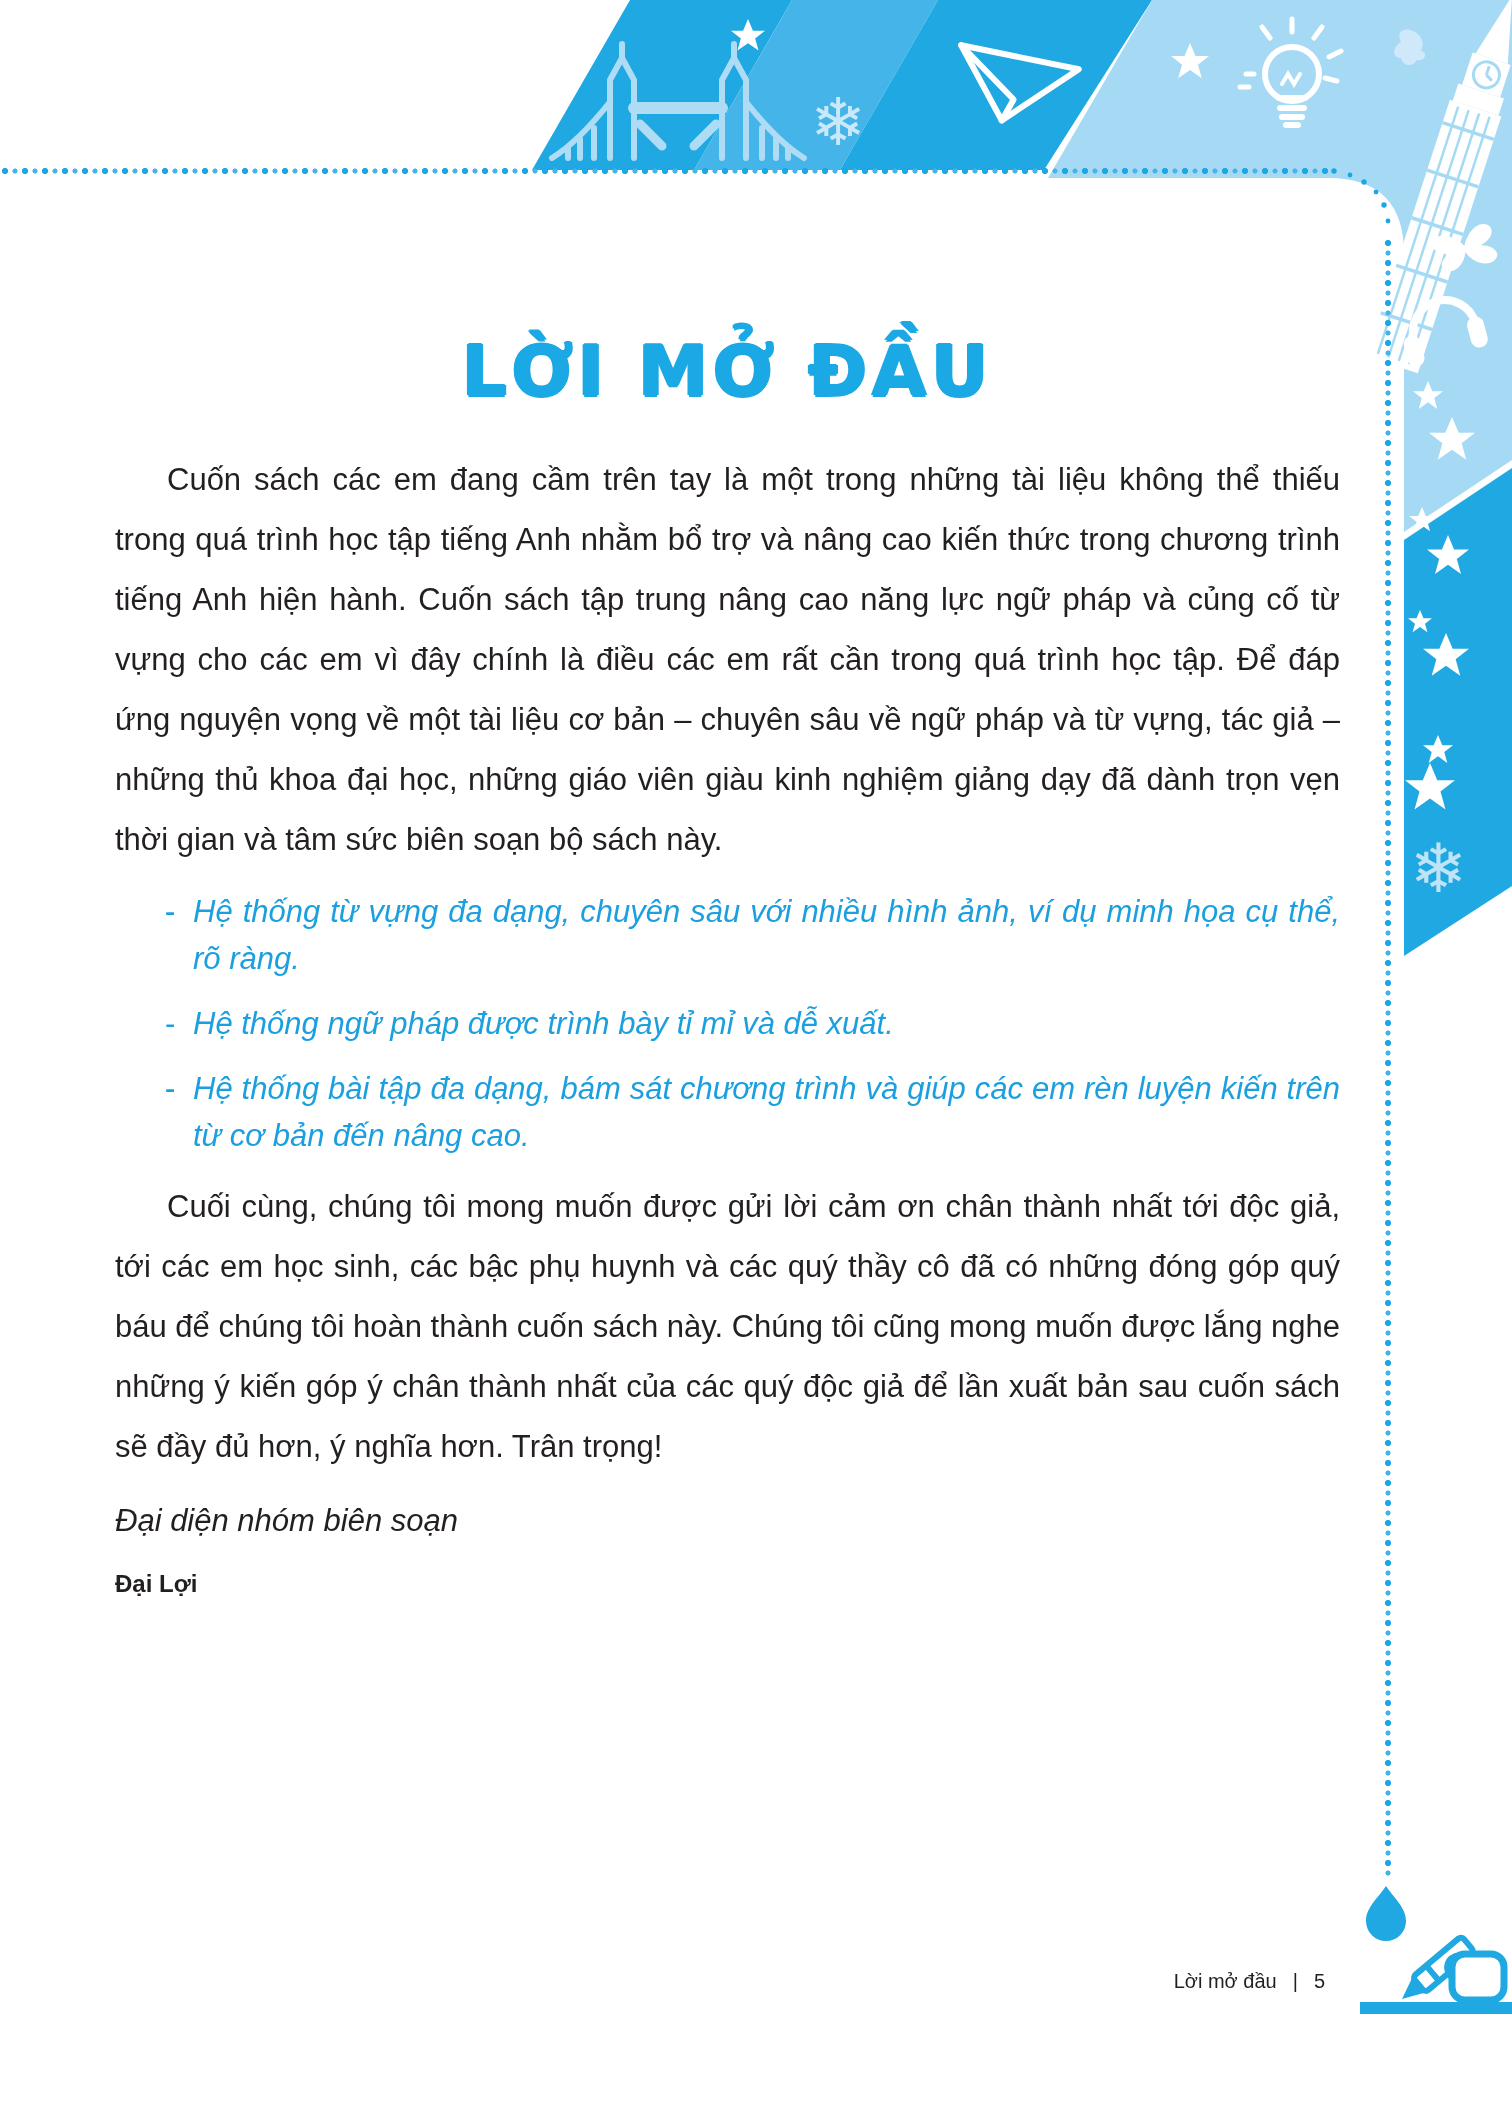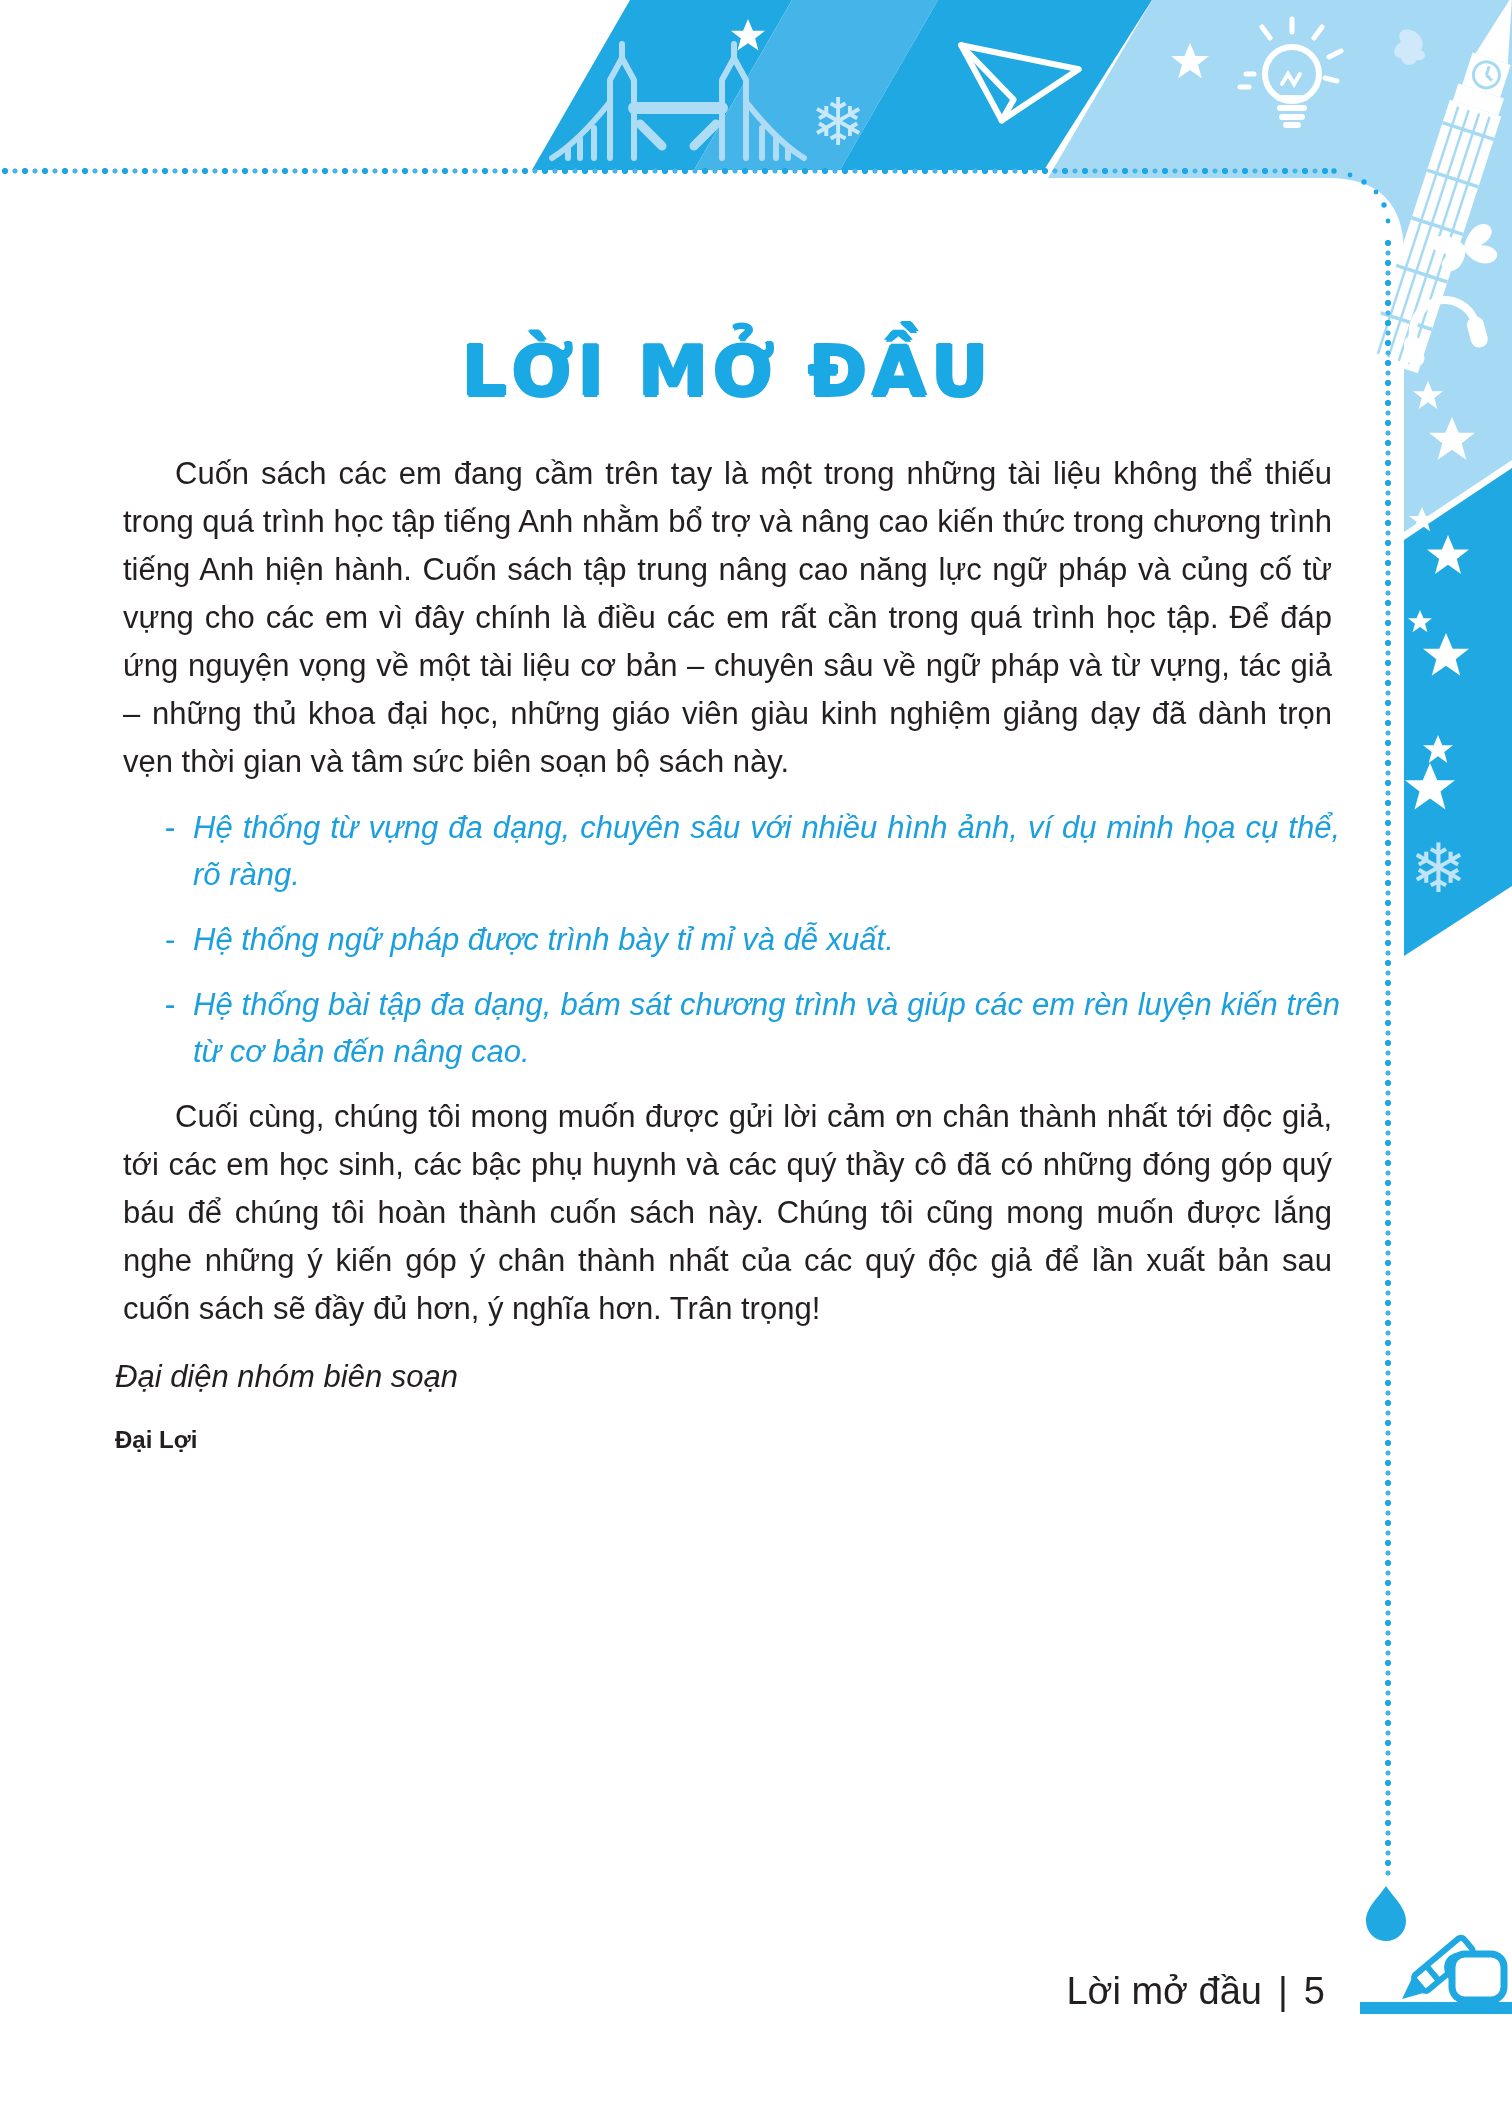--- a/index.html
+++ b/index.html
@@ -26,32 +26,32 @@
     background-size:12px 20px;
   }
 
   .content { position:absolute; left:115px; top:330px; width:1225px; color:#231F20; z-index:2; }
   .title {
     margin:0 0 38px 0; text-align:center;
     font-family:"DejaVu Sans", sans-serif; font-weight:bold;
     font-size:70px; letter-spacing:5px; color:#1BA9E5;
     text-shadow:1.5px 0 0 #1BA9E5, -1.5px 0 0 #1BA9E5, 0 1.5px 0 #1BA9E5, 0 -1.5px 0 #1BA9E5;
   }
-  .para { margin:8px; font-size:31px; line-height:48px; text-align:justify; text-indent:52px; }
+  .para { margin:0; font-size:31px; line-height:60px; text-align:justify; text-indent:52px; }
   .adv-heading { margin:26px 0 20px 0; padding-left:52px; font-size:31px; line-height:48px; }
   .adv-list { list-style:none; margin:0 0 12px 0; padding:0; color:#1B9FDE; font-style:italic; }
   .adv-item { position:relative; padding-left:78px; margin-bottom:18px;
               font-size:31px; line-height:47px; text-align:justify; }
   .adv-marker { position:absolute; left:50px; top:0; font-style:normal; }
   .closing { margin-top:4px; }
   .sig-role { margin-top:26px; font-size:31px; font-style:italic; text-align:left; }
   .sig-name { margin-top:26px; padding-right:127px; font-size:24px; font-weight:bold; text-align:left; }
 
   .footer { position:absolute; left:0; top:1970px; width:1325px; z-index:2;
-            text-align:right; font-size:38px; color:#231F20; }
+            text-align:right; font-size:20px; color:#231F20; }
   .footer-sep { margin:0 16px; font-weight:100; }
 </style>
 </head>
 <body>
 
 <div class="page">
 
   <svg class="bg-svg" width="1512" height="2119" viewBox="0 0 1512 2119">
     <defs>
       <path id="star5" d="M0,-10 L2.9,-3.1 L10,-3.1 L4.2,1.4 L6.2,8.6 L0,4.2 L-6.2,8.6 L-4.2,1.4 L-10,-3.1 L-2.9,-3.1 Z"></path>

